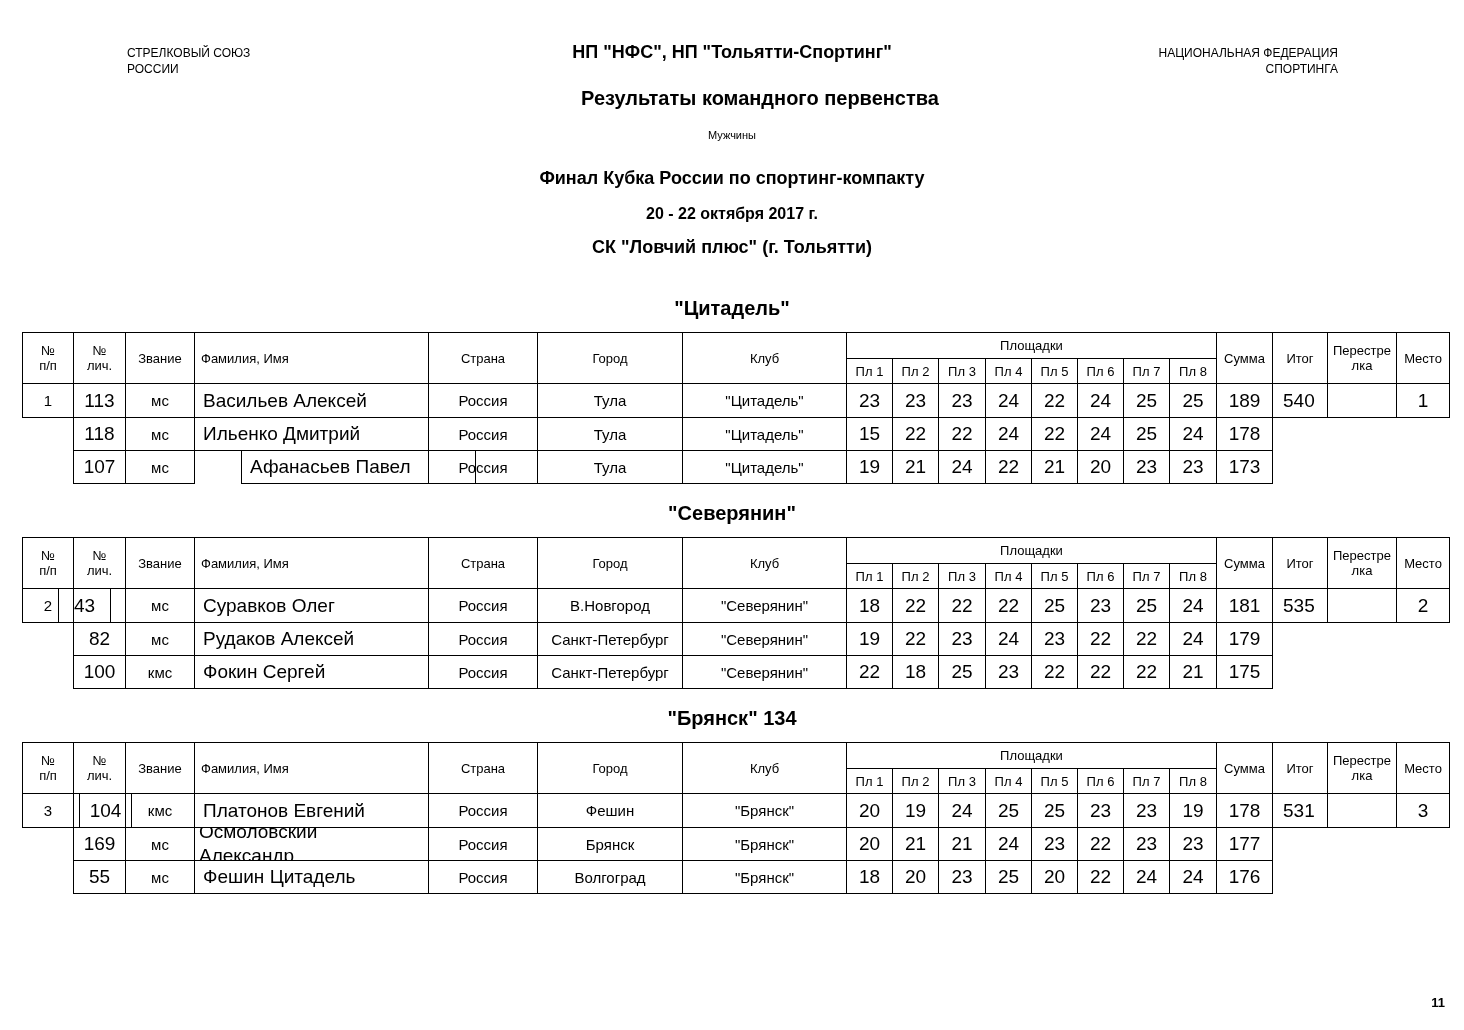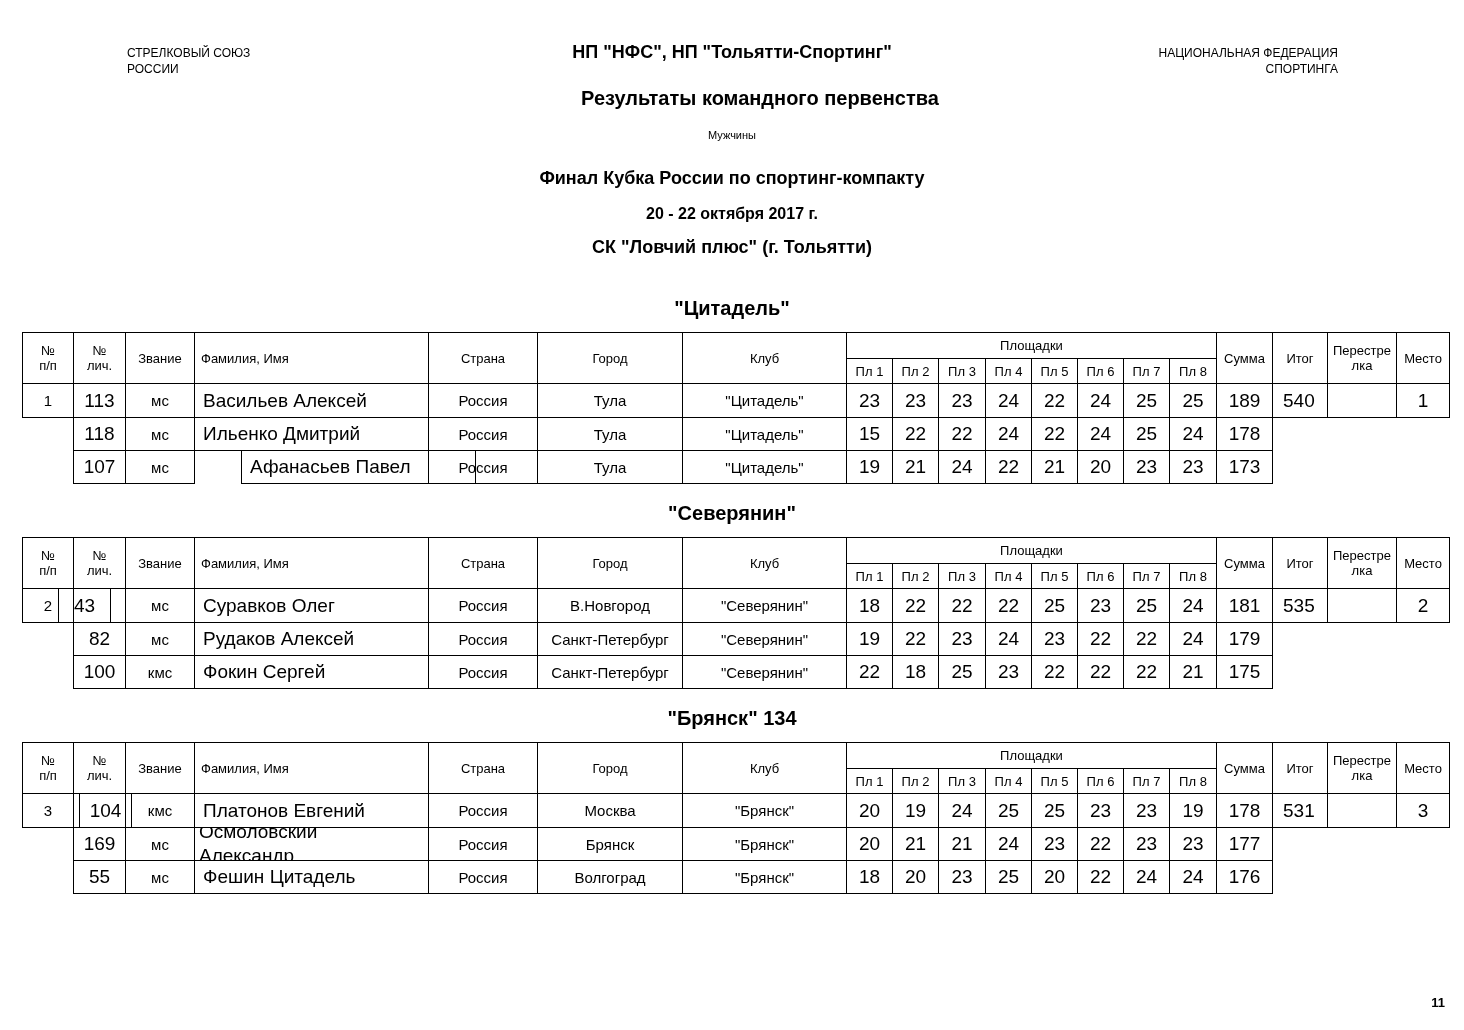--- a/index.html
+++ b/index.html
@@ -234,21 +234,21 @@
     <div class="cell th" style="left: 985px; top: 768px; width: 47px; height: 26px;">Пл 4</div>
     <div class="cell th" style="left: 1031px; top: 768px; width: 47px; height: 26px;">Пл 5</div>
     <div class="cell th" style="left: 1077px; top: 768px; width: 47px; height: 26px;">Пл 6</div>
     <div class="cell th" style="left: 1123px; top: 768px; width: 47px; height: 26px;">Пл 7</div>
     <div class="cell th" style="left: 1169px; top: 768px; width: 48px; height: 26px;">Пл 8</div>
     <div class="cell td-sm" style="left: 22px; top: 793px; width: 52px; height: 35px;">3</div>
     <div class="cell td-lg" style="left: 73px; top: 793px; width: 53px; height: 35px; margin-left: 6px;">104</div>
     <div class="cell td-sm" style="left: 125px; top: 793px; width: 70px; height: 35px;">кмс</div>
     <div class="cell td-lg left" style="left: 194px; top: 793px; width: 235px; height: 35px;">Платонов Евгений</div>
     <div class="cell td-sm" style="left: 428px; top: 793px; width: 110px; height: 35px;">Россия</div>
-    <div class="cell td-sm" style="left: 537px; top: 793px; width: 146px; height: 35px;">Москва</div>
+    <div class="cell td-sm" style="left: 537px; top: 793px; width: 146px; height: 35px;">Фешин</div>
     <div class="cell td-sm" style="left: 682px; top: 793px; width: 165px; height: 35px;">"Брянск"</div>
     <div class="cell td-lg" style="left: 846px; top: 793px; width: 47px; height: 35px;">20</div>
     <div class="cell td-lg" style="left: 892px; top: 793px; width: 47px; height: 35px;">19</div>
     <div class="cell td-lg" style="left: 938px; top: 793px; width: 48px; height: 35px;">24</div>
     <div class="cell td-lg" style="left: 985px; top: 793px; width: 47px; height: 35px;">25</div>
     <div class="cell td-lg" style="left: 1031px; top: 793px; width: 47px; height: 35px;">25</div>
     <div class="cell td-lg" style="left: 1077px; top: 793px; width: 47px; height: 35px;">23</div>
     <div class="cell td-lg" style="left: 1123px; top: 793px; width: 47px; height: 35px;">23</div>
     <div class="cell td-lg" style="left: 1169px; top: 793px; width: 48px; height: 35px;">19</div>
     <div class="cell td-lg" style="left: 1216px; top: 793px; width: 57px; height: 35px;">178</div>

